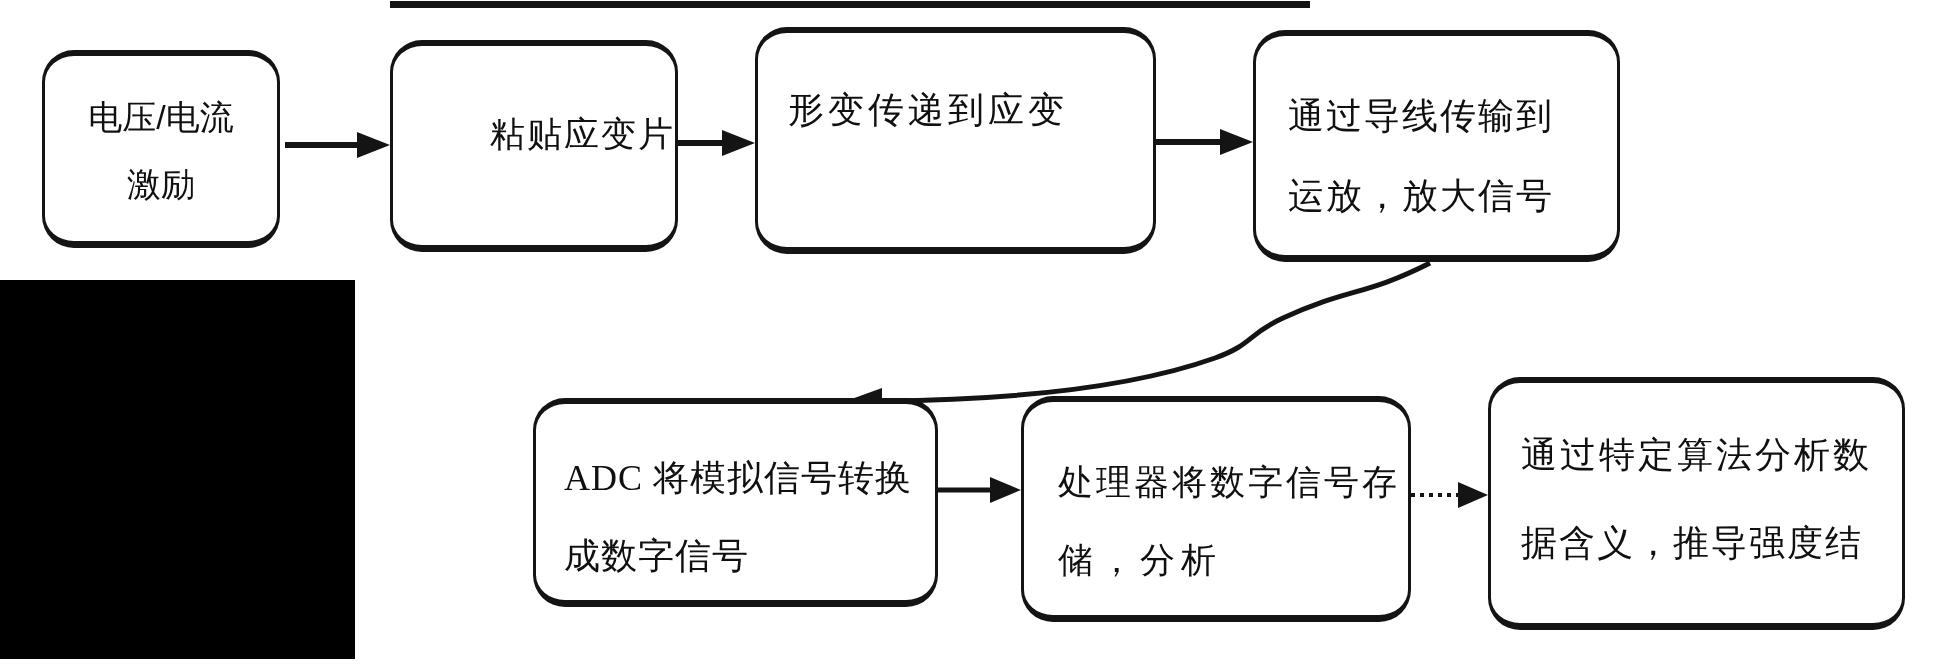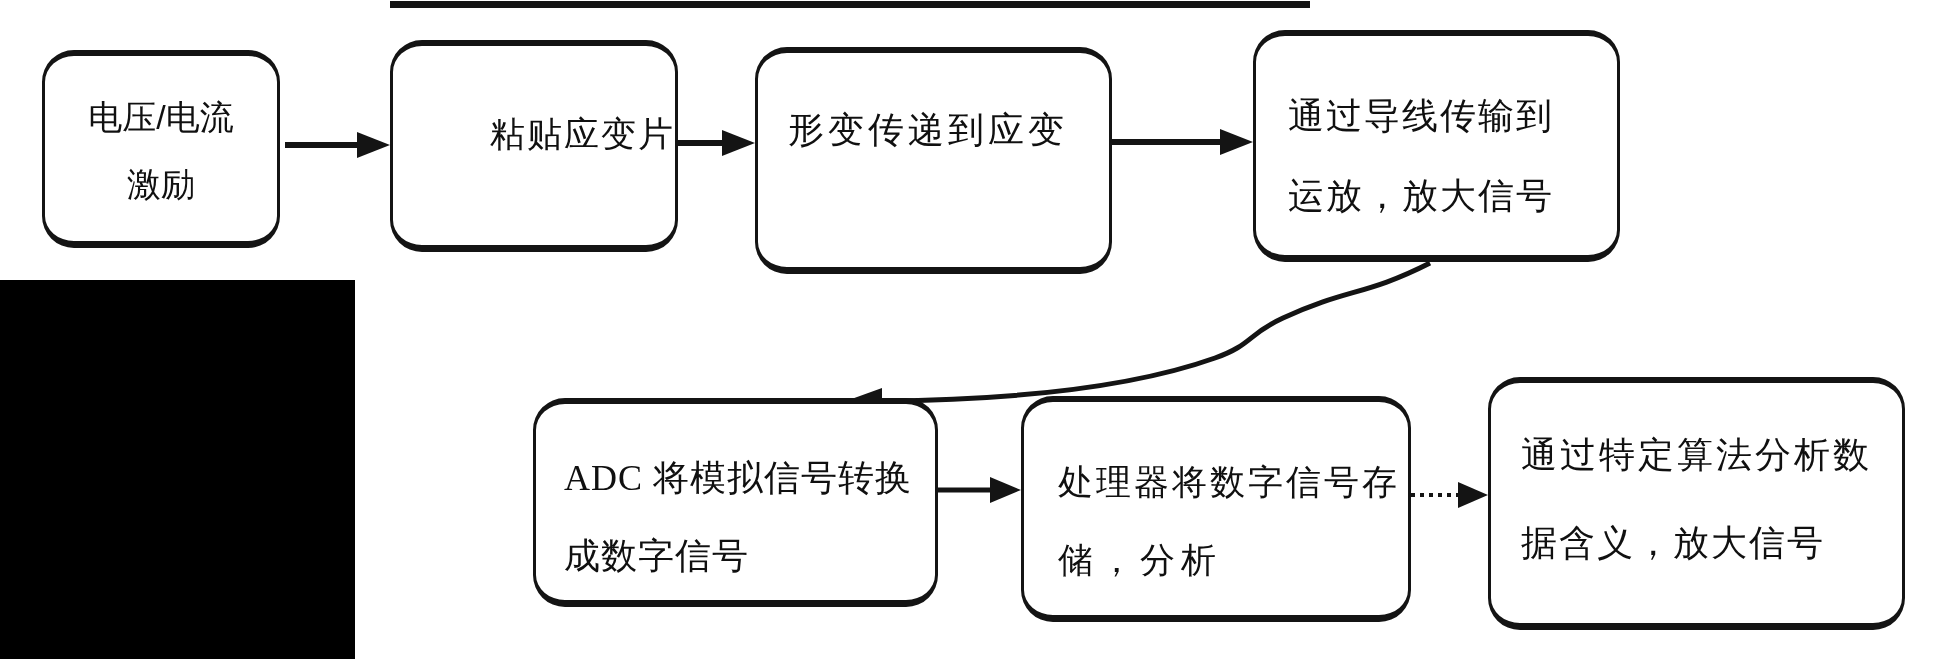--- a/index.html
+++ b/index.html
@@ -28,21 +28,21 @@
     font-size:36px;
     line-height:78px;
     white-space:nowrap;
   }
   .ln{display:block;}
   
   .b1{left:42px;  top:50px;  width:238px; height:198px;
       font-family:"Liberation Sans","DejaVu Sans",sans-serif;
       font-size:34px; line-height:67px; padding-top:28px; text-align:center;}
   .b2{left:390px; top:40px;  width:288px; height:212px; padding:50px 0 0 24px; font-size:35px;text-align:right;}
-  .b3{left:755px; top:27px;  width:357px; height:227px; padding:39px 0 0 30px; line-height:76px;margin-top:20px;}
+  .b3{left:755px; top:27px;  width:401px; height:227px; padding:39px 0 0 30px; line-height:76px;}
   .b4{left:1253px;top:30px;  width:367px; height:232px; padding:40px 0 0 32px; line-height:80px;}
   .b5{left:533px; top:398px; width:405px; height:209px; padding:35px 0 0 28px;}
   .b6{left:1021px;top:396px; width:390px; height:226px; padding:42px 0 0 34px; font-size:35px;}
   .b7{left:1488px;top:377px; width:417px; height:253px; padding:28px 4px 0 30px; font-size:36px; line-height:88px;}
   
   .sp1{letter-spacing:1px;} .sp2{letter-spacing:2px;} .sp3{letter-spacing:3px;}
   .sp4{letter-spacing:4px;} .sp6{letter-spacing:6px;}
   #redaction{
     position:absolute;left:0;top:280px;width:355px;height:379px;
     background:var(--redact);
@@ -114,18 +114,18 @@
     <span class="ln sp1">成数字信号</span>
   </div>
 
   <div class="box b6">
     <span class="ln sp3">处理器将数字信号存</span>
     <span class="ln sp6">储，分析</span>
   </div>
 
   <div class="box b7">
     <span class="ln sp3">通过特定算法分析数</span>
-    <span class="ln sp2">据含义，放大信号</span>
+    <span class="ln sp2">据含义，推导强度结</span>
   </div>
 
   <div id="redaction"></div>
 
 </div>
 
 </body></html>

